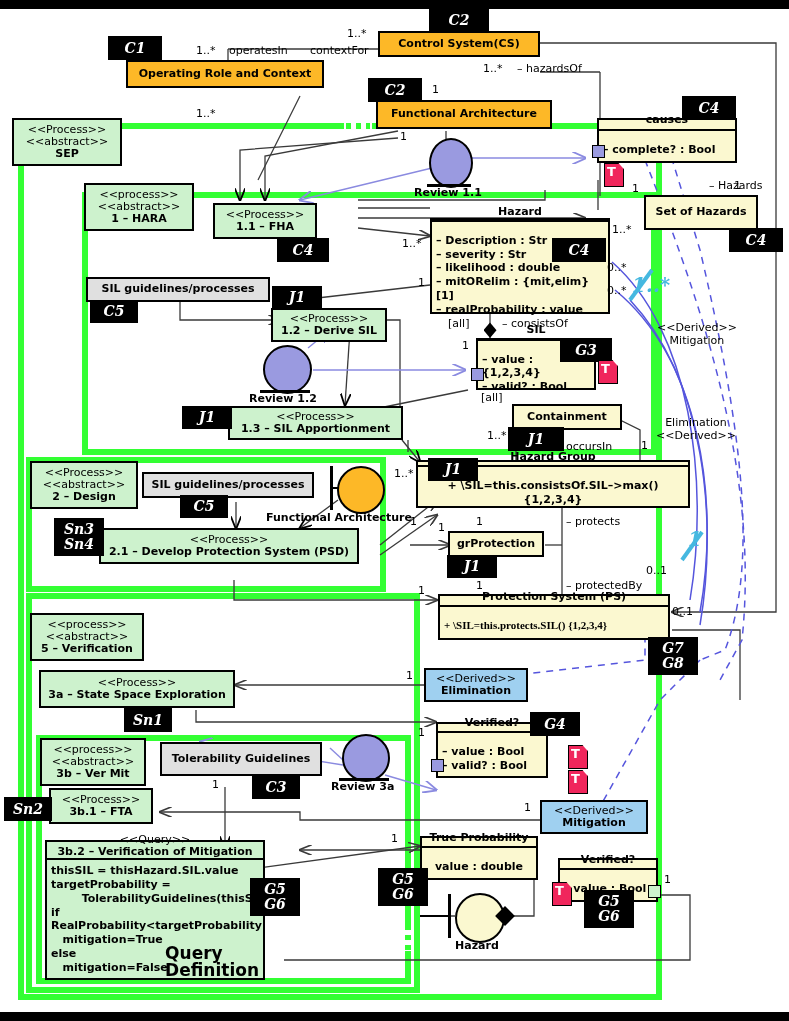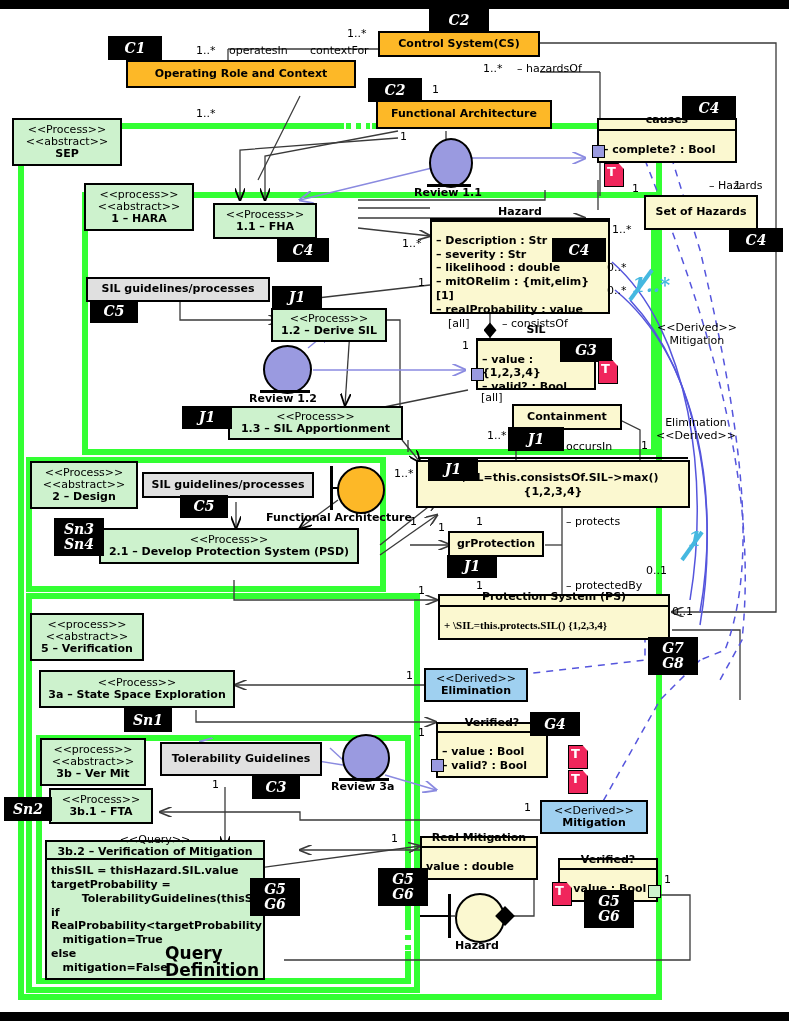--- a/index.html
+++ b/index.html
@@ -199,21 +199,21 @@
       <line x1="630" y1="300" x2="652" y2="270"></line>
       <line x1="682" y1="560" x2="702" y2="532"></line>
     </g>
   </svg>
 
   <div class="box orange" style="left:378px;top:31px;width:162px;height:26px;">
     <div class="hdr">Control System(CS)</div>
   </div>
   <div class="tag" style="left:429px;top:8px;width:60px;height:24px;">C2</div>
 
-  <div class="box orange" style="left:126px;top:60px;width:230px;height:28px;">
+  <div class="box orange" style="left:126px;top:60px;width:198px;height:28px;">
     <div class="hdr">Operating Role and Context</div>
   </div>
   <div class="tag" style="left:108px;top:36px;width:54px;height:24px;">C1</div>
 
   <div class="box orange" style="left:376px;top:100px;width:176px;height:29px;">
     <div class="hdr">Functional Architecture</div>
   </div>
   <div class="tag" style="left:368px;top:78px;width:54px;height:24px;">C2</div>
 
   <div class="box yellow" style="left:597px;top:118px;width:140px;height:45px;">
@@ -251,20 +251,21 @@
   <div class="tag" style="left:560px;top:338px;width:52px;height:24px;">G3</div>
   <div class="port bl" style="left:471px;top:368px;"></div>
   <div class="note" style="left:598px;top:360px;">T</div>
 
   <div class="box yellow" style="left:512px;top:404px;width:110px;height:26px;">
     <div class="hdr">Containment</div>
   </div>
   <div class="tag" style="left:508px;top:427px;width:56px;height:24px;">J1</div>
 
   <div class="box yellow" style="left:416px;top:460px;width:274px;height:48px;">
+    <div class="hdr">Hazard Group</div>
     <div class="attrs sep" style="text-align:center;">+ \SIL=this.consistsOf.SIL–&gt;max() {1,2,3,4}</div>
   </div>
   <div class="tag" style="left:428px;top:458px;width:50px;height:23px;">J1</div>
 
   <div class="box yellow" style="left:448px;top:531px;width:96px;height:26px;">
     <div class="hdr">grProtection</div>
   </div>
   <div class="tag" style="left:447px;top:555px;width:50px;height:23px;">J1</div>
 
   <div class="box yellow" style="left:438px;top:594px;width:232px;height:46px;">
@@ -292,22 +293,22 @@
       <div>– value : Bool</div>
       <div>–     valid? : Bool</div>
     </div>
   </div>
   <div class="tag" style="left:530px;top:712px;width:50px;height:24px;">G4</div>
   <div class="port bl" style="left:431px;top:759px;"></div>
   <div class="note" style="left:568px;top:745px;">T</div>
   <div class="note" style="left:568px;top:770px;">T</div>
 
   <div class="box yellow" style="left:420px;top:836px;width:118px;height:44px;">
-    <div class="hdr">Real Mitigation</div>
-    <div class="attrs sep" style="text-align:left;">value : double</div>
+    <div class="hdr">True Probability</div>
+    <div class="attrs sep" style="text-align:center;">value : double</div>
   </div>
   <div class="tag" style="left:378px;top:868px;width:50px;height:38px;">
     <span>G5</span>
     <span>G6</span>
   </div>
 
   <div class="box yellow" style="left:558px;top:858px;width:100px;height:44px;">
     <div class="hdr">Verified?</div>
     <div class="attrs sep">– value : Bool</div>
   </div>

